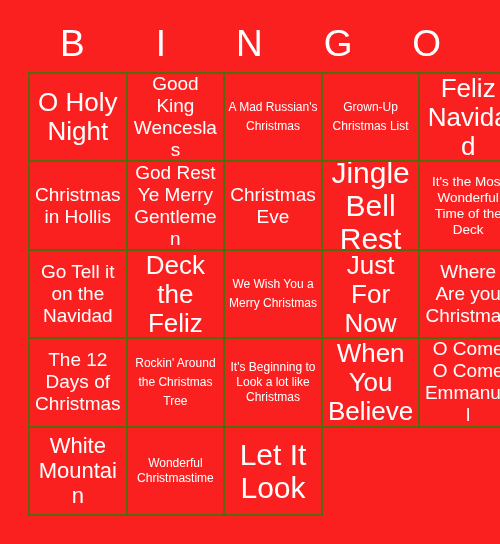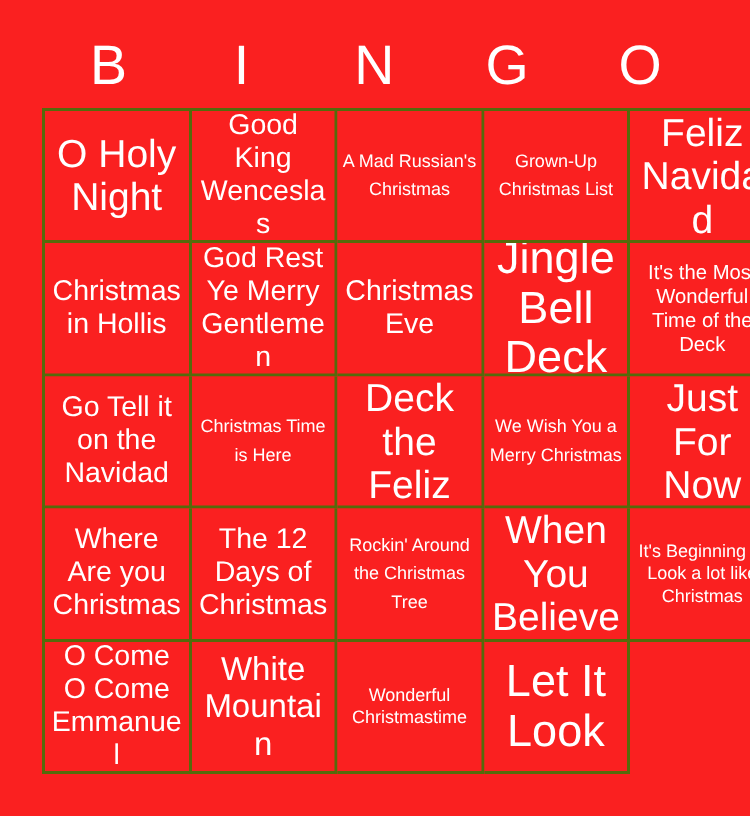--- a/index.html
+++ b/index.html
@@ -116,56 +116,53 @@
     <div class="bingo-cell sz-md">
         <span class="cell-text">Christmas in Hollis</span>
       </div>
     <div class="bingo-cell sz-md">
         <span class="cell-text">God Rest Ye Merry Gentlemen</span>
       </div>
     <div class="bingo-cell sz-md">
         <span class="cell-text">Christmas Eve</span>
       </div>
     <div class="bingo-cell sz-xxl">
-        <span class="cell-text">Jingle Bell Deck</span>
+        <span class="cell-text">Jingle Bell Rest</span>
       </div>
     <div class="bingo-cell sz-xs">
         <span class="cell-text">It's the Most Wonderful Time of the Deck</span>
       </div>
 
     <div class="bingo-cell sz-md">
         <span class="cell-text">Go Tell it on the Navidad</span>
-      </div>
-    <div class="bingo-cell sz-sm">
-        <span class="cell-text">Christmas Time is Here</span>
       </div>
     <div class="bingo-cell sz-xl">
         <span class="cell-text">Deck the Feliz</span>
       </div>
     <div class="bingo-cell sz-sm">
         <span class="cell-text">We Wish You a Merry Christmas</span>
       </div>
     <div class="bingo-cell sz-xl">
         <span class="cell-text">Just For Now</span>
       </div>
 
     <div class="bingo-cell sz-md">
         <span class="cell-text">Where Are you Christmas</span>
       </div>
     <div class="bingo-cell sz-md">
         <span class="cell-text">The 12 Days of Christmas</span>
       </div>
     <div class="bingo-cell sz-sm">
         <span class="cell-text">Rockin' Around the Christmas Tree</span>
       </div>
+    <div class="bingo-cell sz-xxs">
+        <span class="cell-text">It's Beginning to Look a lot like Christmas</span>
+      </div>
     <div class="bingo-cell sz-xl">
         <span class="cell-text">When You Believe</span>
-      </div>
-    <div class="bingo-cell sz-xxs">
-        <span class="cell-text">It's Beginning to Look a lot like Christmas</span>
       </div>
 
     <div class="bingo-cell sz-md">
         <span class="cell-text">O Come O Come Emmanuel</span>
       </div>
     <div class="bingo-cell sz-lg">
         <span class="cell-text">White Mountain</span>
       </div>
     <div class="bingo-cell sz-xxs">
         <span class="cell-text">Wonderful Christmastime</span>

